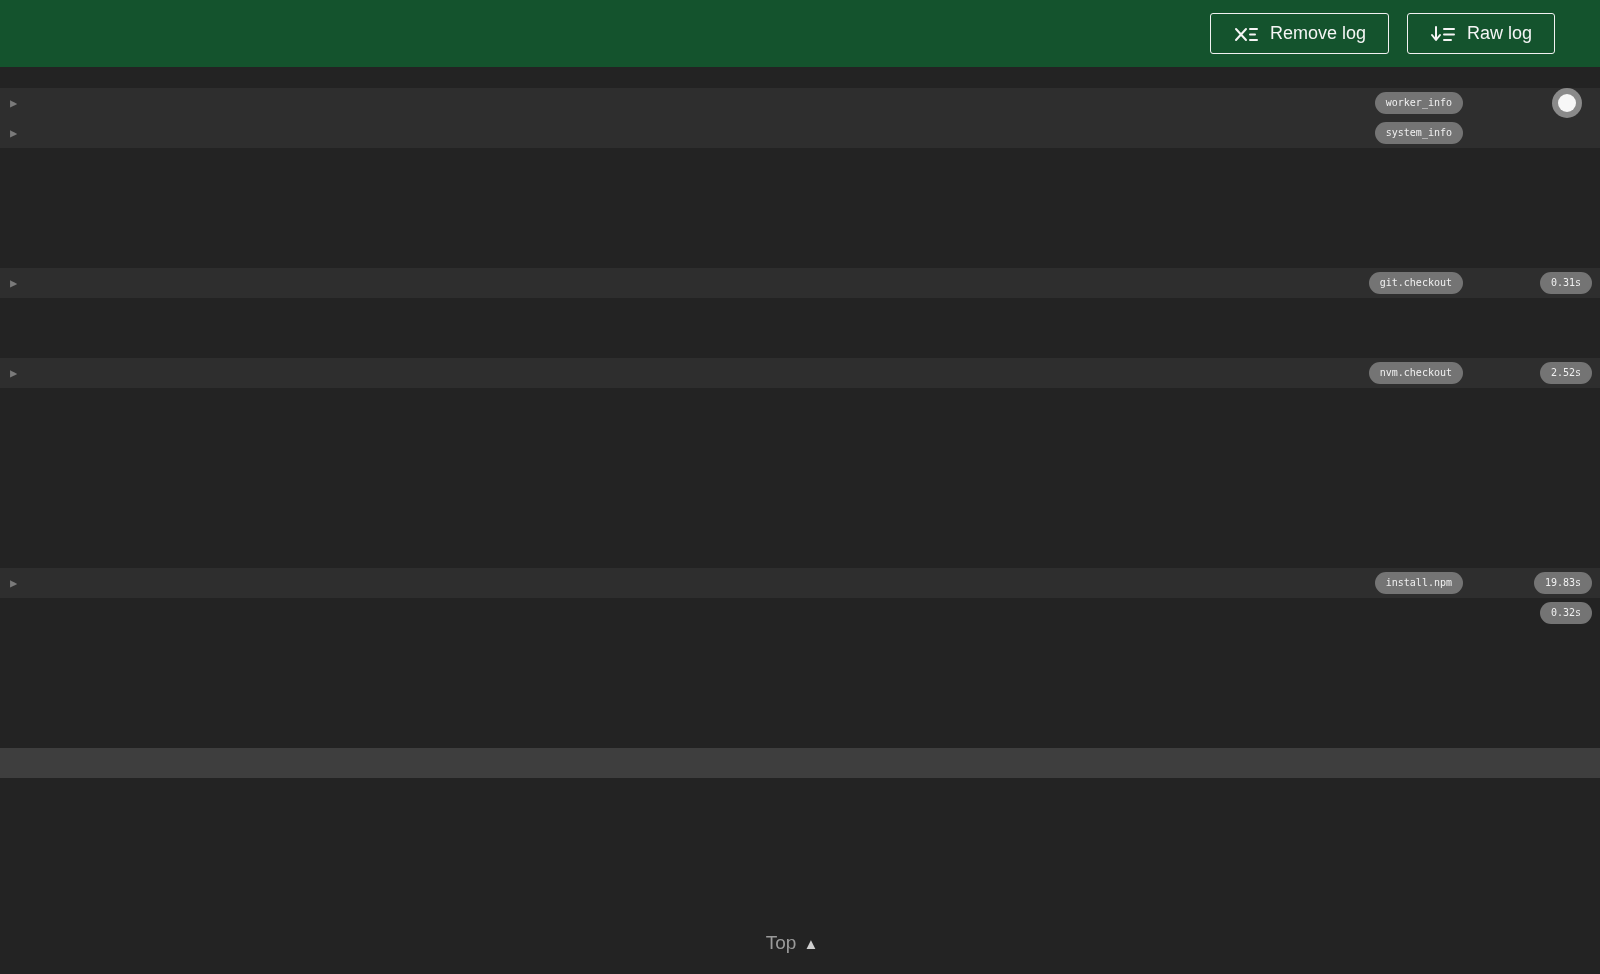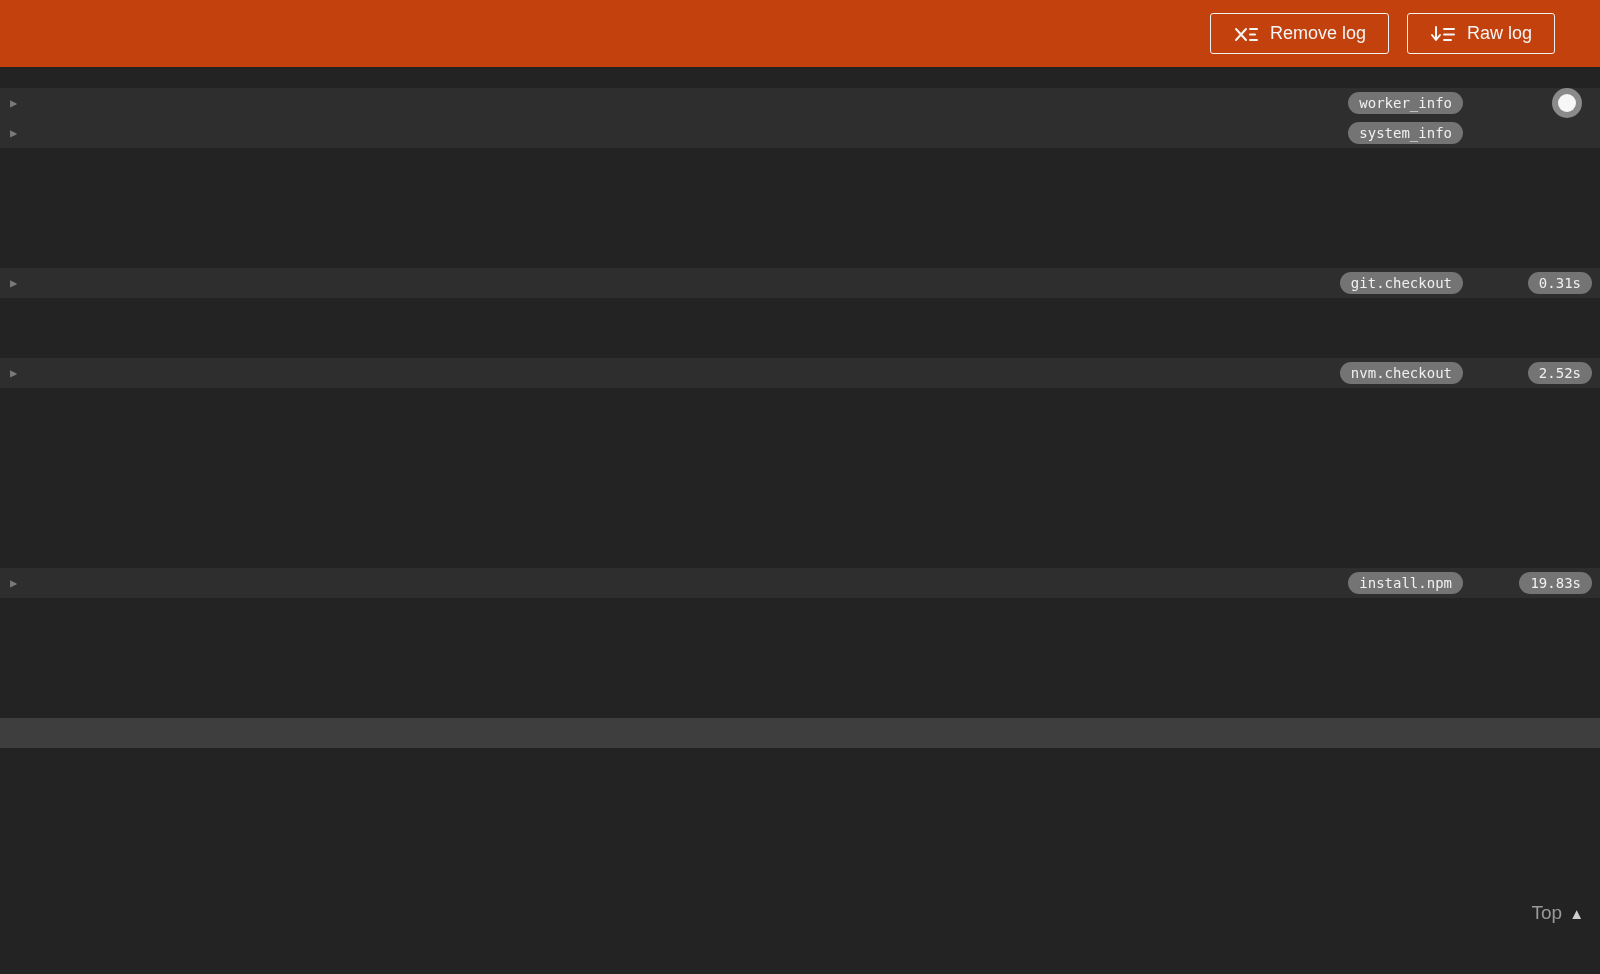--- a/index.html
+++ b/index.html
@@ -6,21 +6,21 @@
   html,body { width:1600px; height:974px; }
   body {
     background:#232323;
     font-family:"DejaVu Sans Mono", monospace;
     overflow:hidden;
   }
 
   
   .toolbar {
     height:67px;
-    background:#c2410c;
+    background:#14532d;
     display:flex;
     align-items:center;
     justify-content:flex-end;
     gap:18px;
     padding-right:45px;
   }
   .tbtn {
     display:flex;
     align-items:center;
     gap:11px;
@@ -62,21 +62,21 @@
 
   .tag, .dur {
     position:absolute;
     top:4px;
     height:22px;
     line-height:22px;
     padding:0 11px;
     background:#747474;
     color:#f0f0f0;
     border-radius:11px;
-    font-size:14px;
+    font-size:10px;
   }
   .tag { right:137px; }
   .dur { right:8px; }
 
   .dot {
     position:absolute;
     right:18px; top:0;
     width:30px; height:30px;
     border-radius:50%;
     background:#8a8a8a;
@@ -86,21 +86,21 @@
   }
   .dot .dot-inner {
     width:18px; height:18px;
     border-radius:50%;
     background:#f7f7f7;
   }
 
   .footer {
     height:30px;
     line-height:30px;
-    text-align:right;
+    text-align:center;
     padding-right:16px;
   }
   .top-link {
     color:#9a9a9a;
     font-family:"Liberation Sans", sans-serif;
     font-size:19px;
     text-decoration:none;
     cursor:pointer;
   }
   .top-link .tri {
@@ -272,20 +272,28 @@
     <span class="arrow">▶</span>
     
     
     <span class="tag">install.npm</span>
     <span class="dur">19.83s</span>
     
   </div>
     <div class="row">
     
     
+    
+    
+    <span class="dur">0.32s</span>
+    
+  </div>
+    <div class="row">
+    
+    
     <span class="txt t-out"></span>
     
     
     
   </div>
     <div class="row">
     
     
     
     

